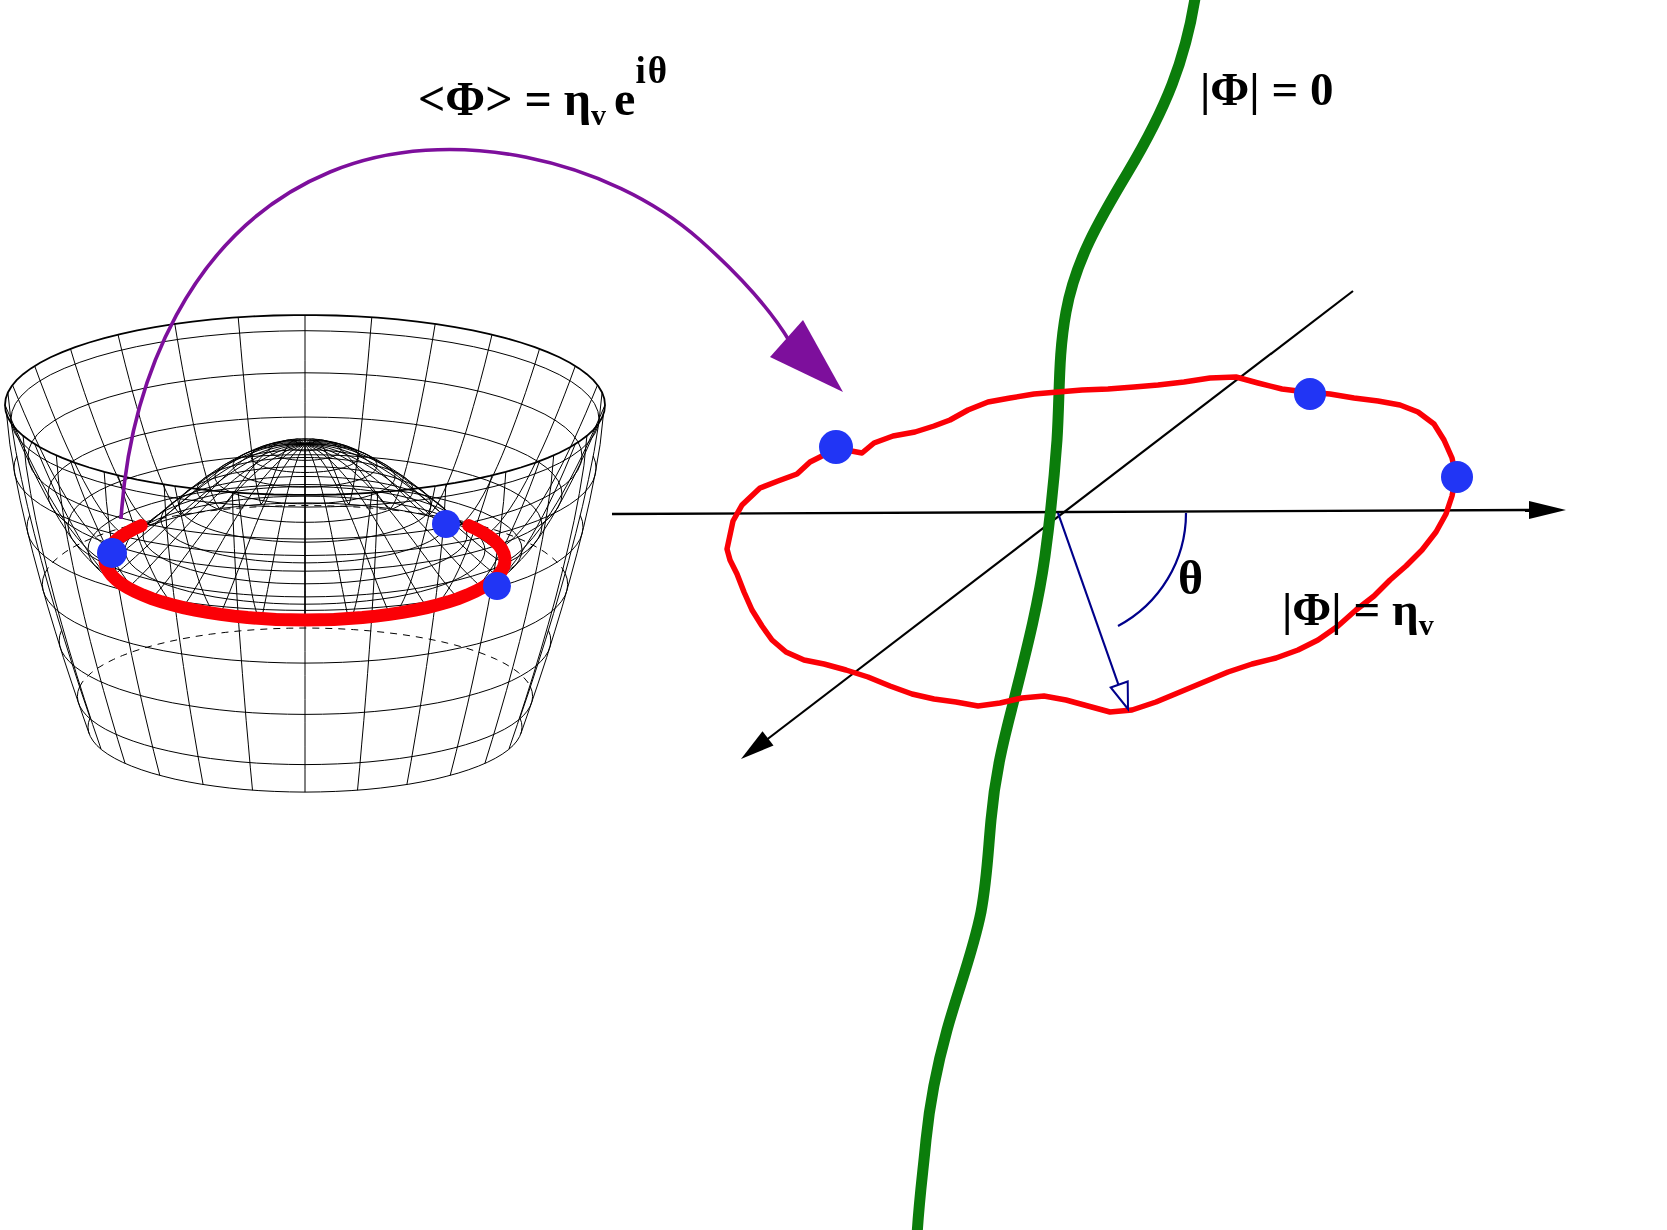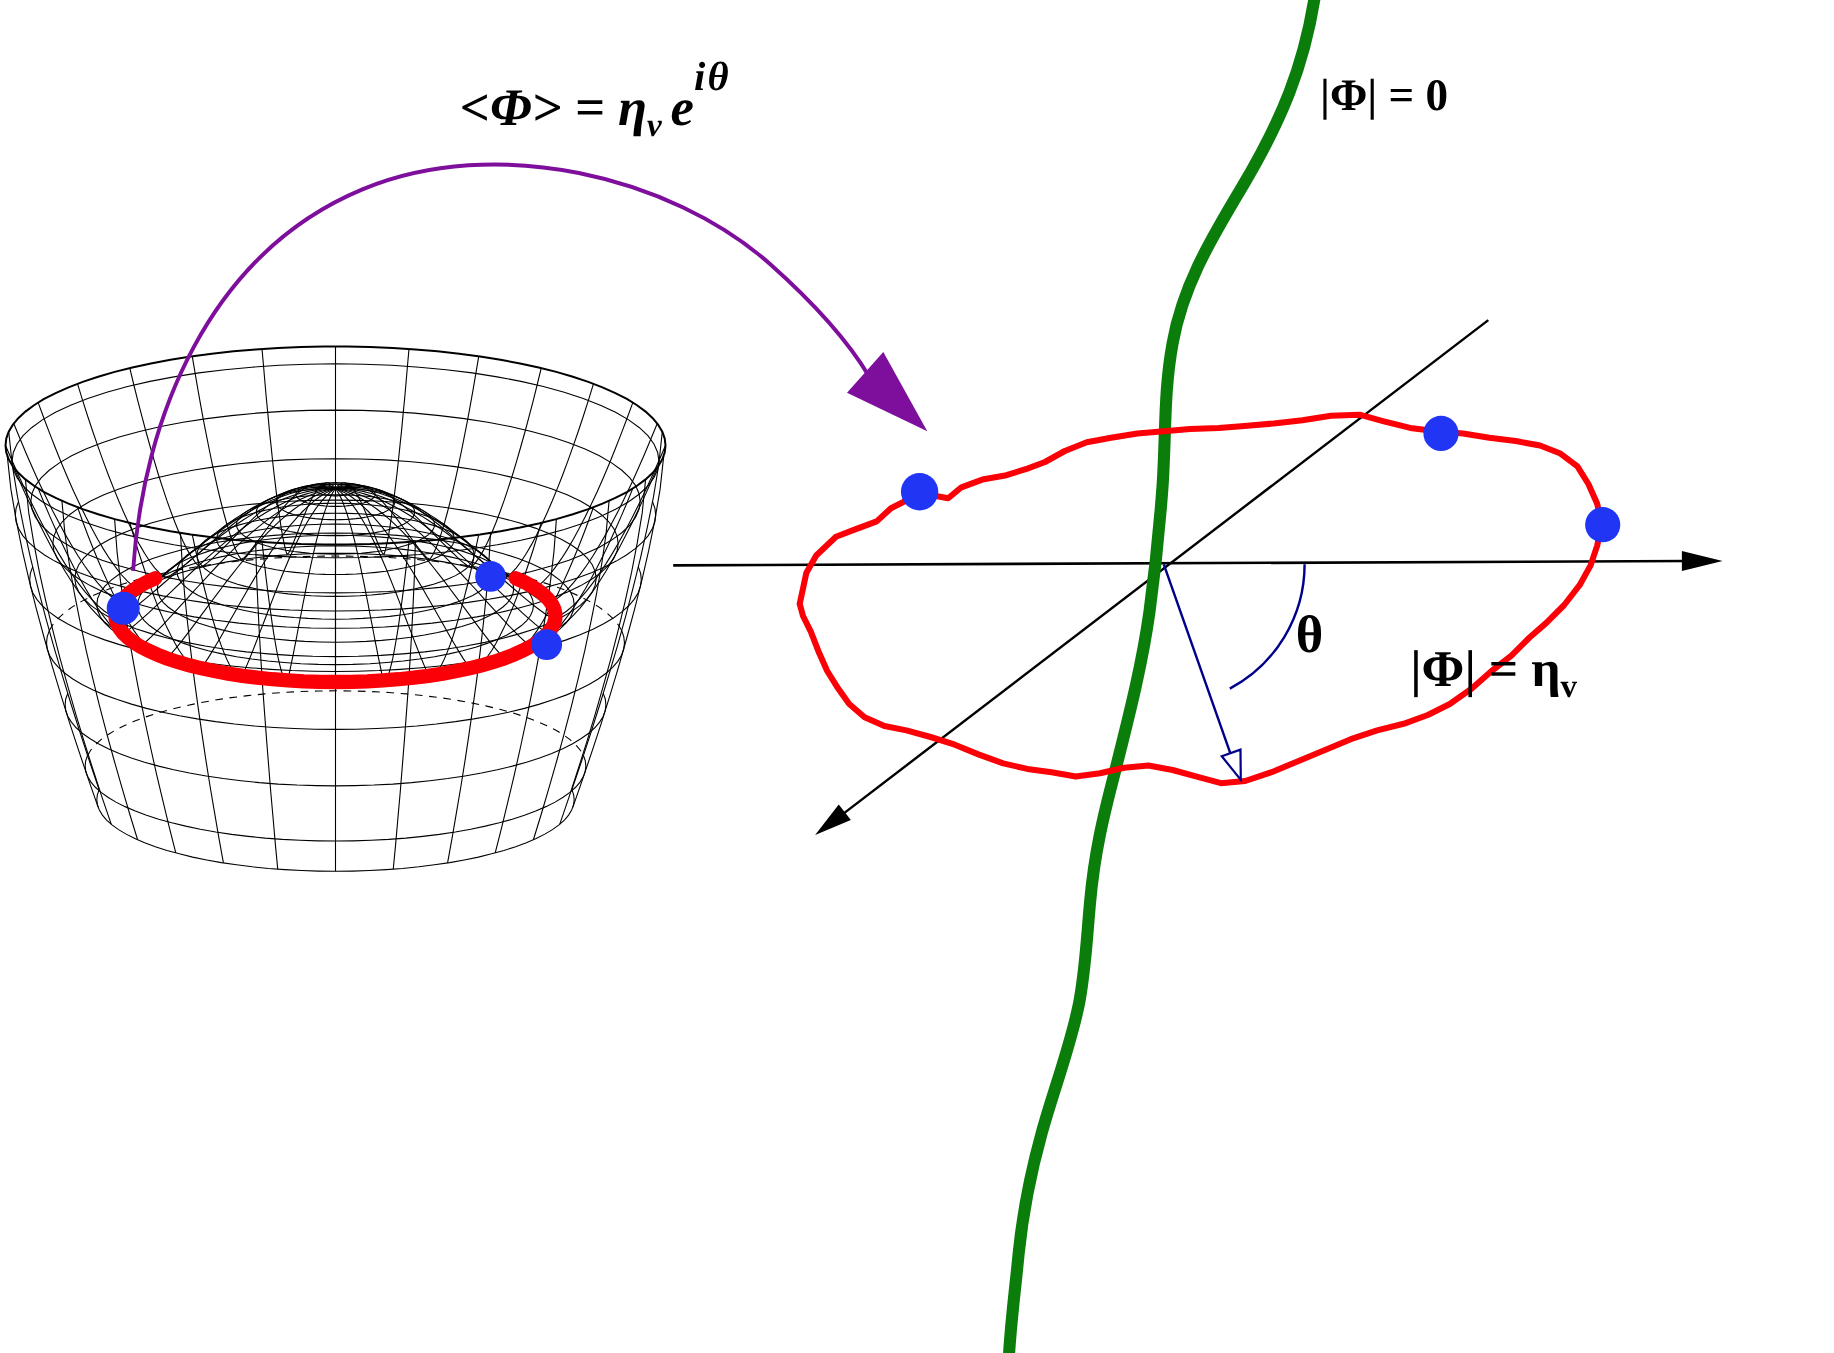--- a/index.html
+++ b/index.html
@@ -1,25 +1,25 @@
 <!DOCTYPE html>
 <html><head>
 <meta charset="utf-8">
 <style>
   * { margin:0; padding:0; box-sizing:border-box; }
   html,body { background:#ffffff; }
   body { font-family:"Liberation Serif", serif; }
   .stage { position:relative; width:1667px; height:1230px; background:#ffffff; overflow:hidden; }
   .stage svg { position:absolute; left:0; top:0; }
   .label { position:absolute; color:#000; font-weight:bold; white-space:nowrap; line-height:1; }
-  .formula { left:418px; top:52px; font-size:48px;font-style:italic; }
+  .formula { left:418px; top:52px; font-size:48px; }
   .formula sub { font-size:30px; vertical-align:-10px; }
   .formula .base { margin-left:8px; }
   .formula sup { font-size:37px; vertical-align:32px; letter-spacing:2px; }
-  .string-label { left:1200px; top:66px; font-size:41px; }
+  .string-label { left:1200px; top:66px; font-size:47px; }
   .loop-label { left:1282px; top:586px; font-size:47px; }
   .loop-label sub { font-size:30px; vertical-align:-10px; }
   .theta-label { left:1178px; top:554px; font-size:48px; }
 </style>
 </head>
 <body>
 
 <div class="stage">
 
   <svg id="diagram" width="1667" height="1230" viewBox="0 0 1667 1230">

